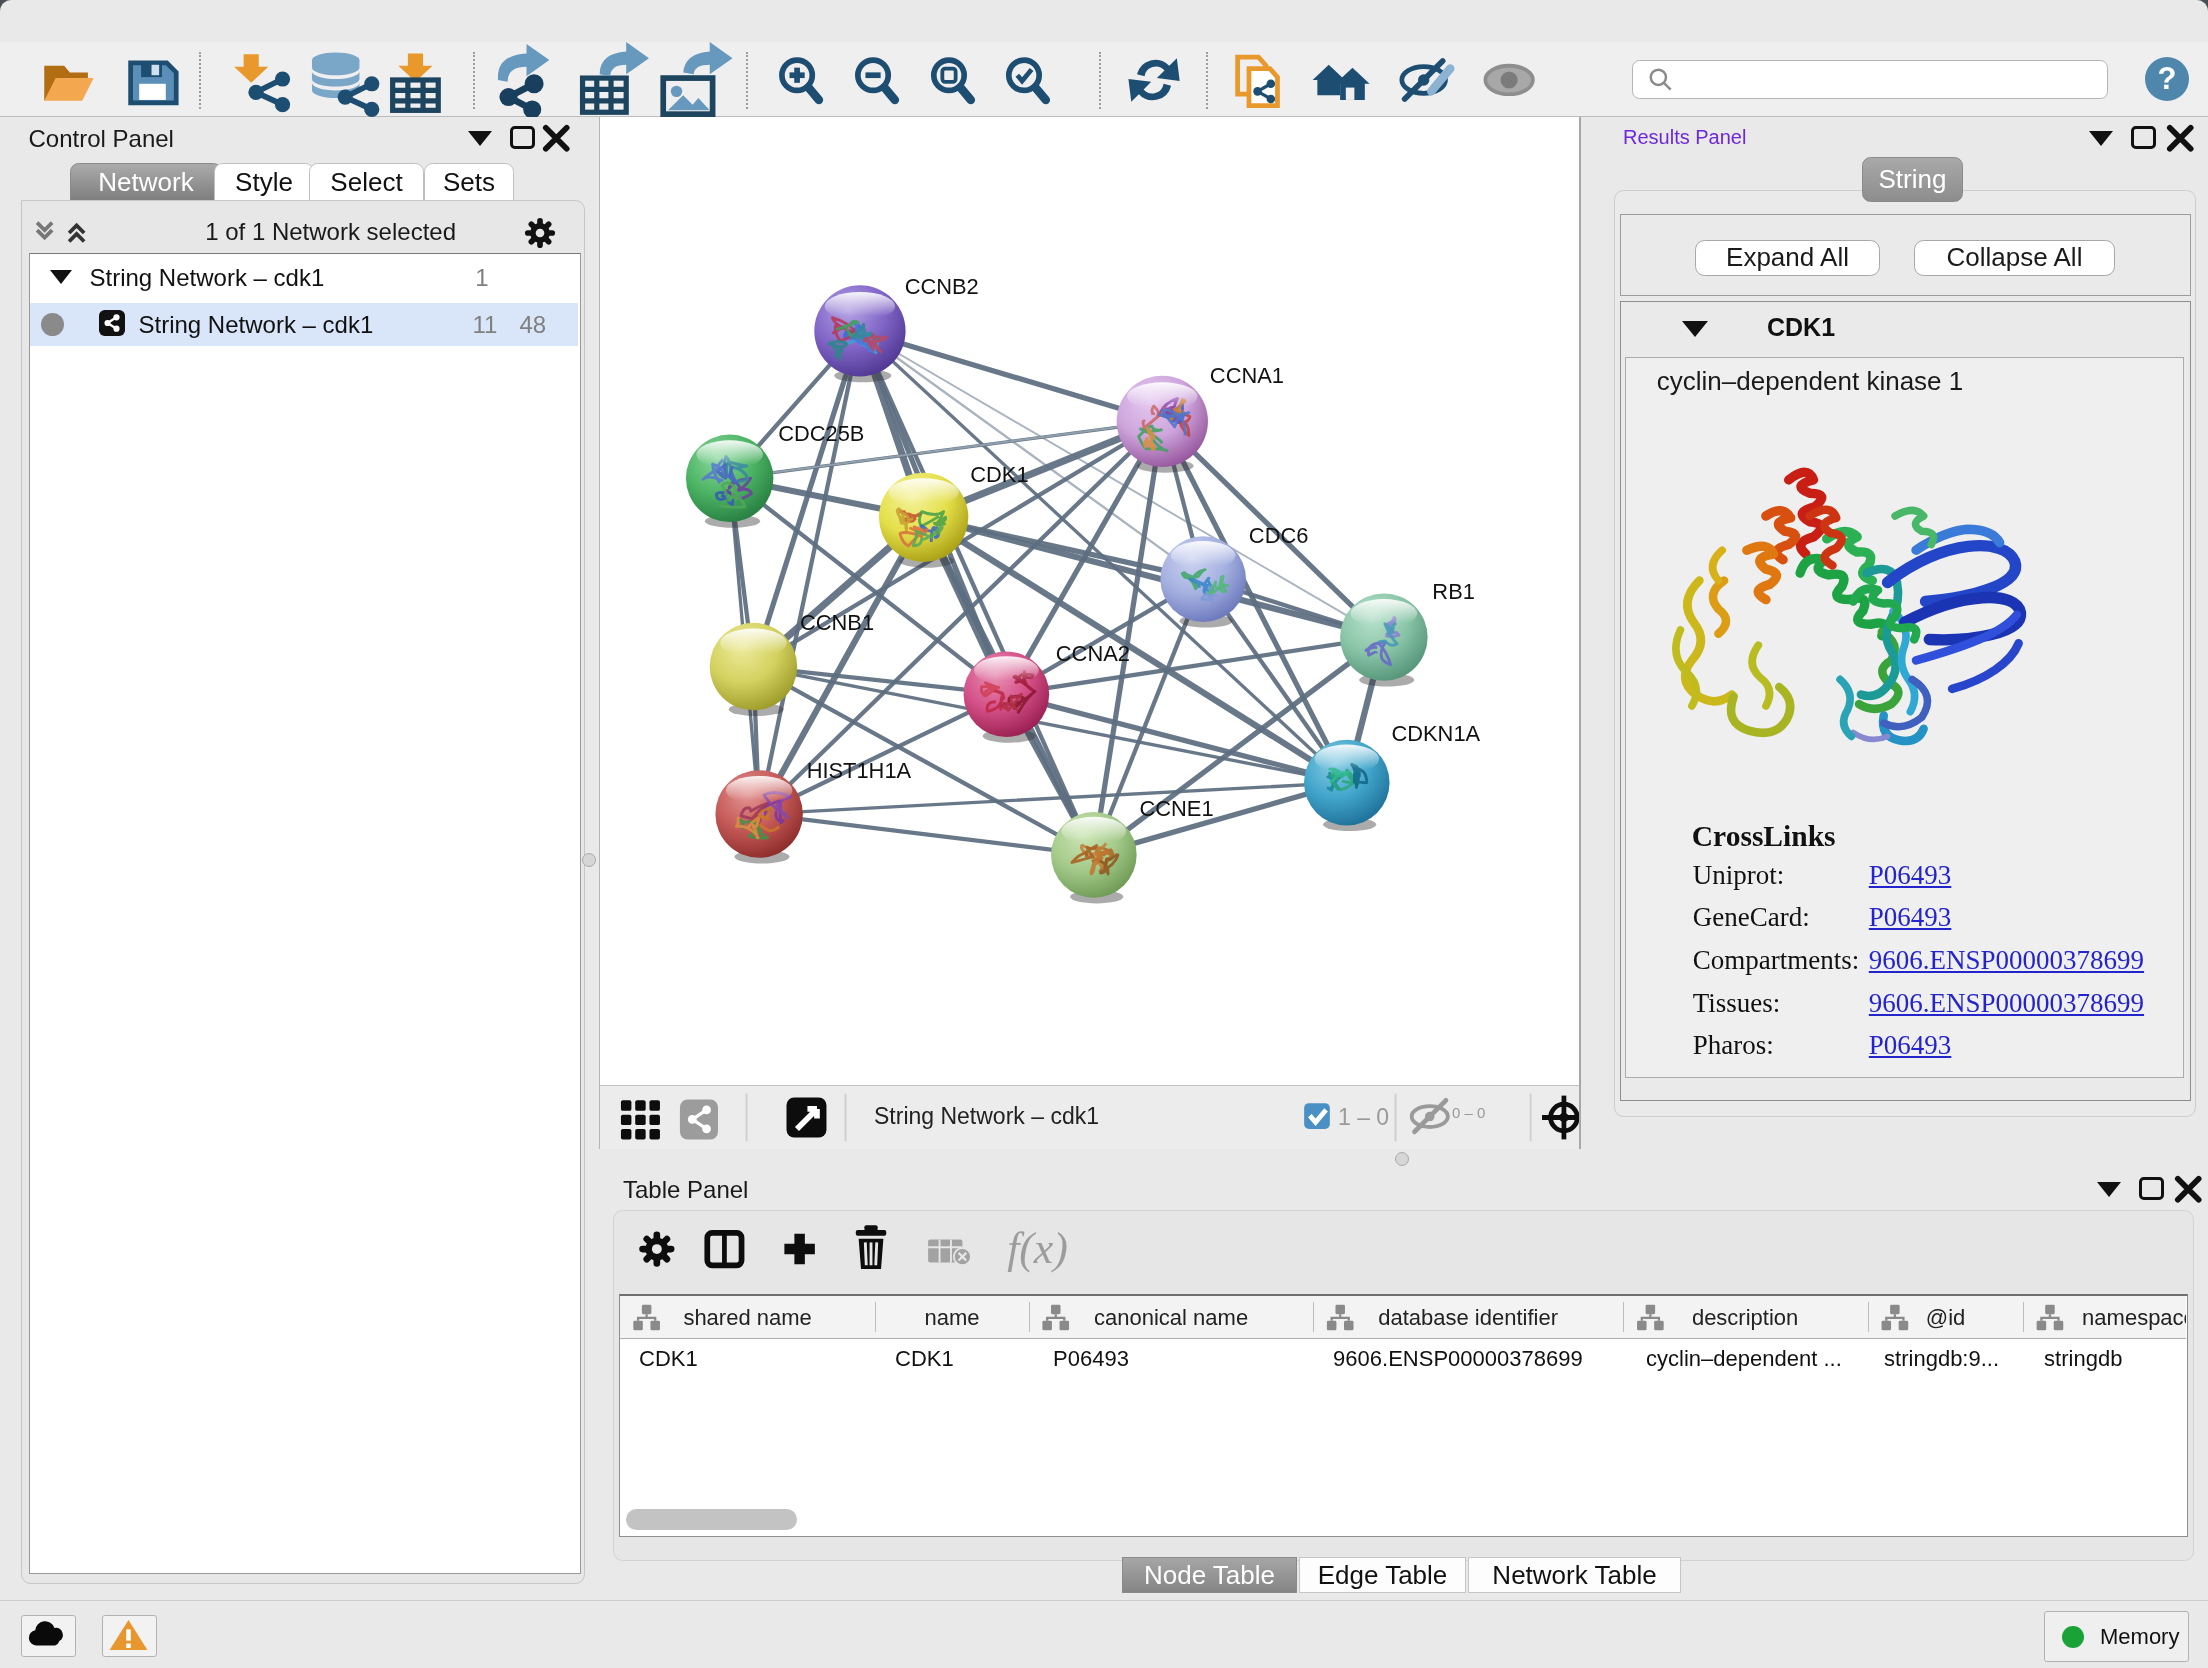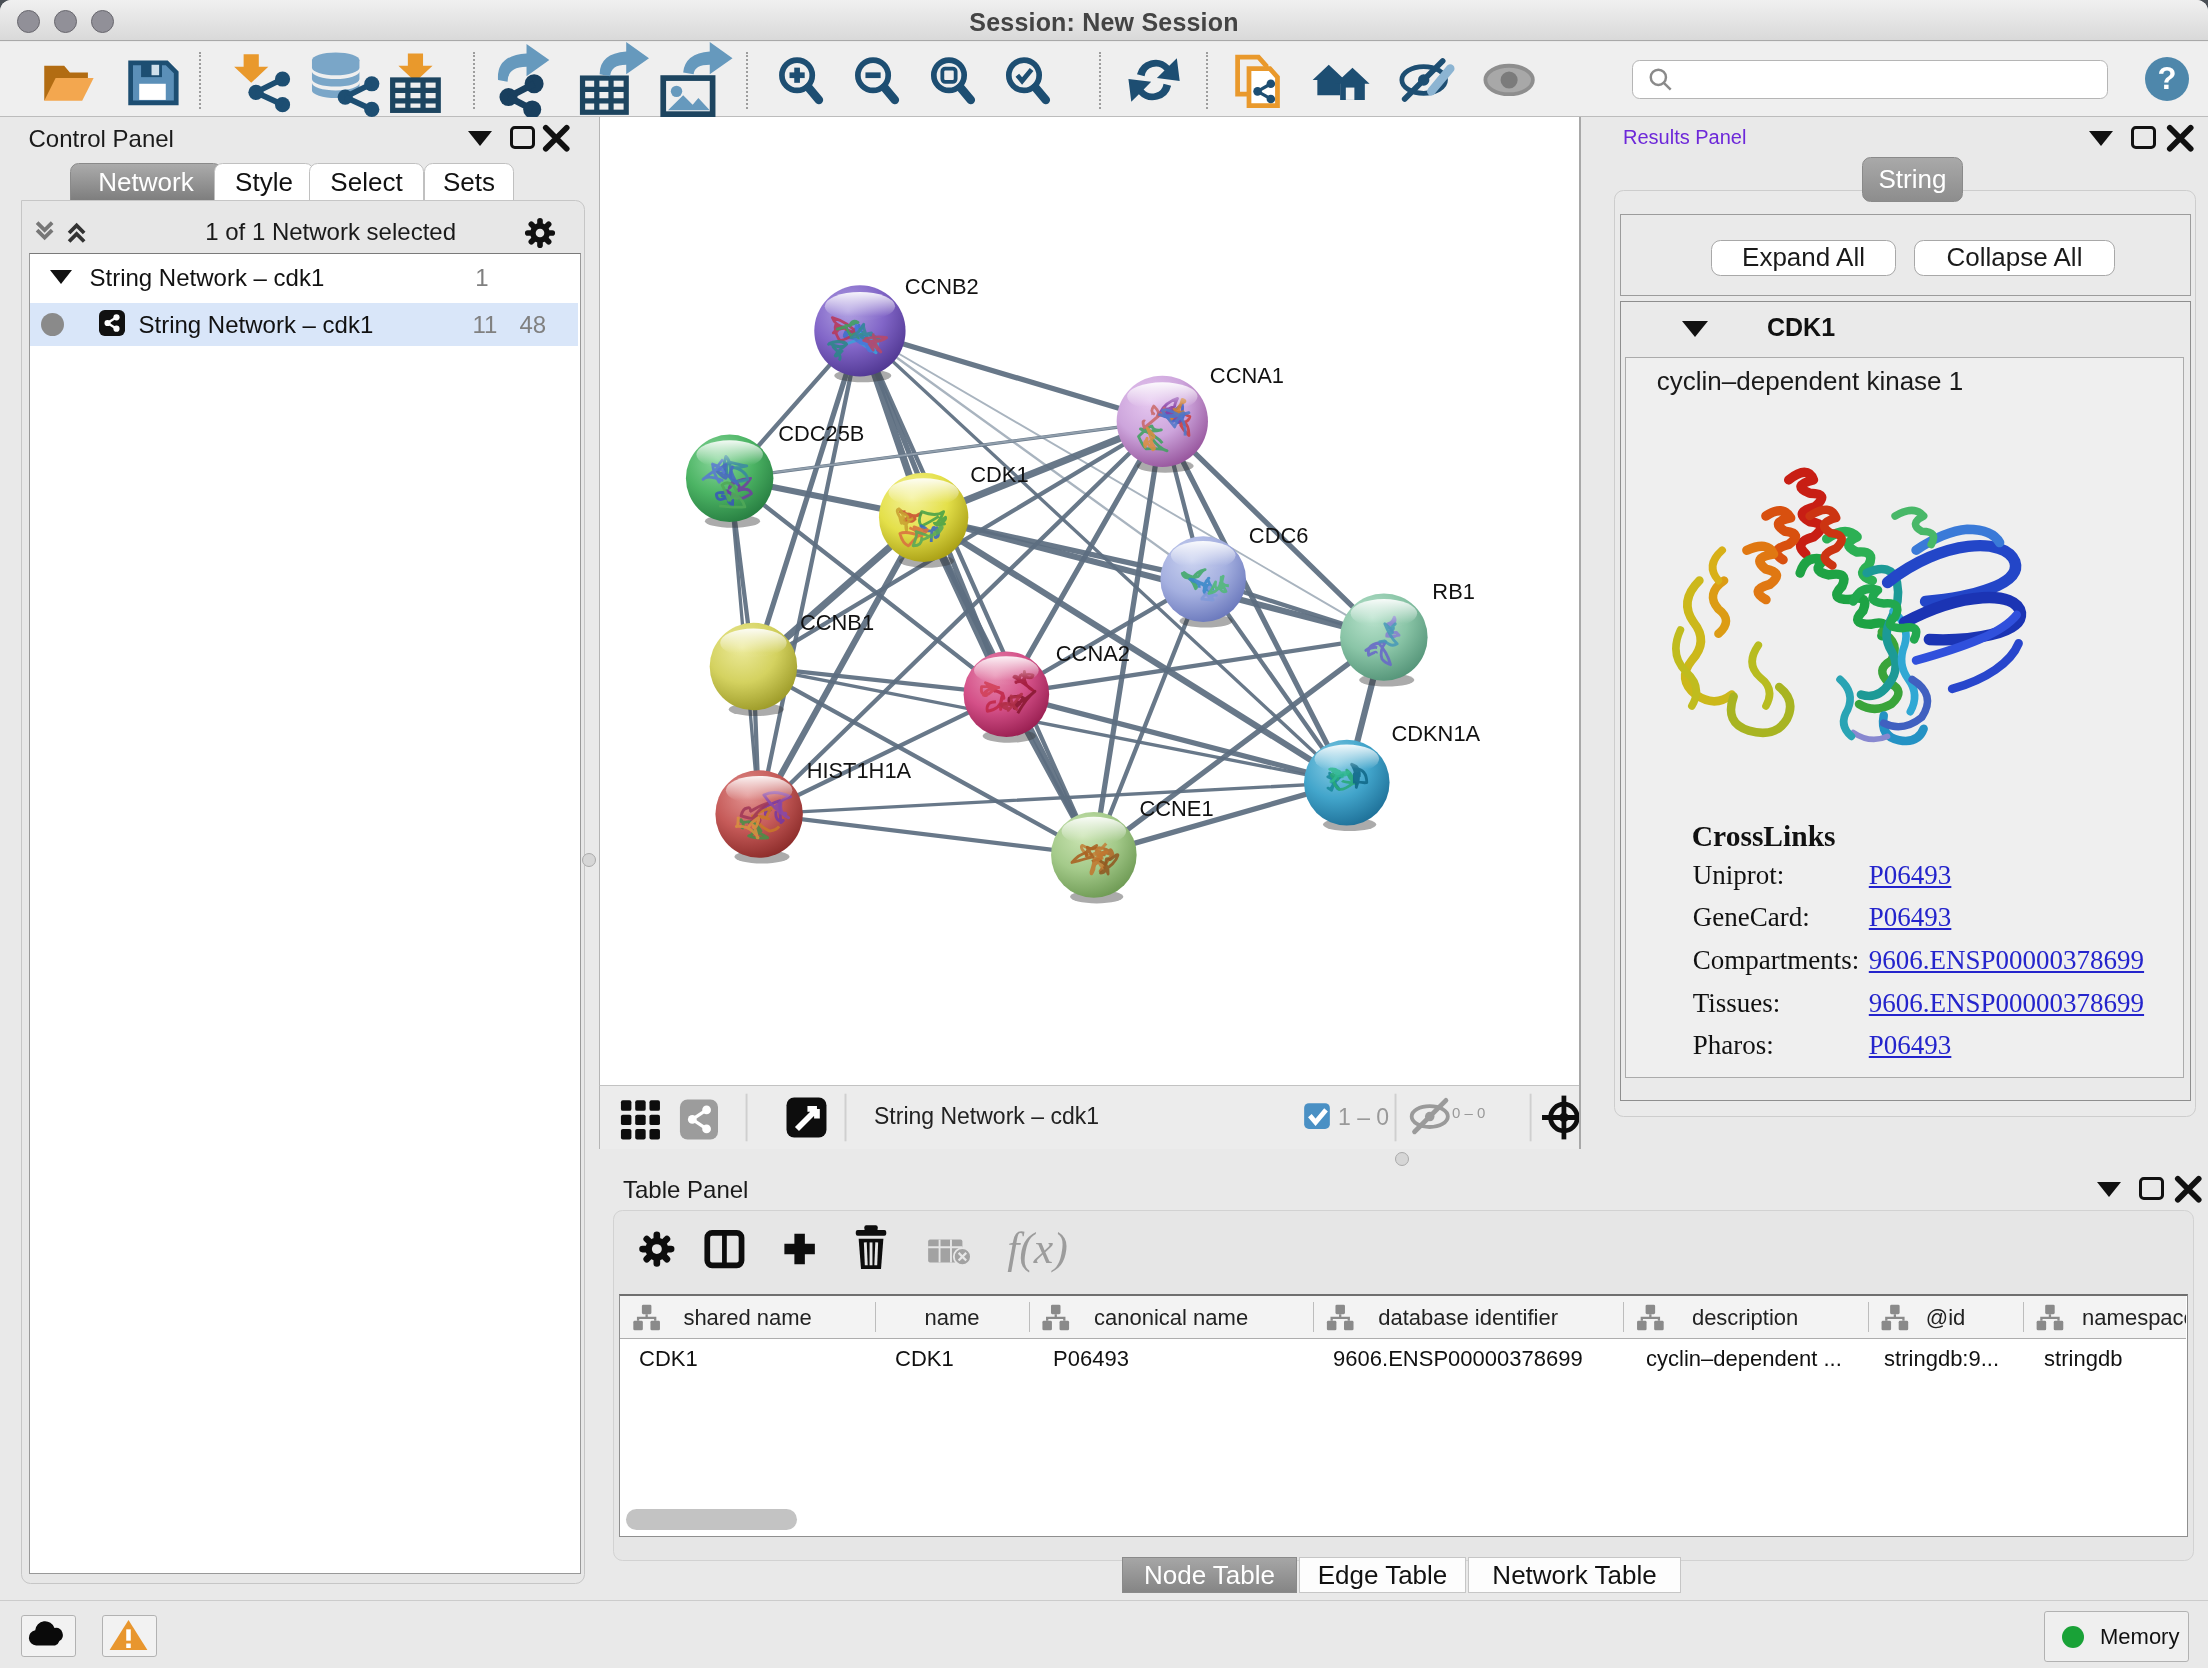--- a/index.html
+++ b/index.html
@@ -71,26 +71,20 @@
 .bottomtab { position:absolute; top:387px; height:36px; background:#fdfdfd; border:1px solid #c6c6c6;
   font-size:26px; color:#111; text-align:center; line-height:34px; }
 
 #statusline { position:absolute; left:0; top:1600px; width:2208px; height:1px; background:#cccccc; }
 .statusbtn { position:absolute; background:#f2f2f2; border:1.9px solid #b2b2b2; border-radius:2.9px; }
 </style>
 </head>
 <body>
 <div id="app">
 
-  <div id="titlebar">
-    <div class="tl" style="left:17px;"></div>
-    <div class="tl" style="left:54px;"></div>
-    <div class="tl" style="left:91px;"></div>
-    <div id="wintitle">Session: New Session</div>
-  </div>
 
   <div id="toolbar">
     <svg id="tb-icons" width="1579" height="75" viewBox="0 0 1660 79" style="position:absolute;left:0;top:0">
 
       <path d="M45 62 L45 25 L66 25 L72 32 L91 32 L91 46 L60 46 Z" fill="#b26c12"></path>
       <path d="M45 62 L57 38 L97 38 L85 62 Z" fill="#f3a74f"></path>
 
       <path d="M136 22 h38 l10 10 v32 h-48 z" fill="#5b8fb8" stroke="#1d4e72" stroke-width="5"></path>
       <rect x="147" y="22" width="22" height="15" fill="#1d4e72"></rect>
       <rect x="158" y="24" width="8" height="11" fill="#cfe0ec"></rect>
@@ -609,21 +603,21 @@
   <div id="results">
     <div style="position:absolute;left:42px;top:8.6px;font-size:20px;color:#6d28d9;">Results Panel</div>
     <div class="ph-tri" style="left:508px;top:14.3px;"></div>
     <div class="ph-max" style="left:550px;top:8.6px;"></div>
     <svg class="abs" style="left:585px;top:6.7px" width="28.5" height="28.5" viewBox="0 0 30 30">
       <path d="M4 4 L26 26 M26 4 L4 26" stroke="#111" stroke-width="6" stroke-linecap="round"></path>
     </svg>
     <div id="res-container"></div>
     <div id="stringtab">String</div>
     <div id="expandbox">
-      <div class="resbtn" style="left:90px;width:185px;">Expand All</div>
+      <div class="resbtn" style="left:74px;width:185px;">Expand All</div>
       <div class="resbtn" style="left:293px;width:201px;">Collapse All</div>
     </div>
     <div id="cdk1box">
       <div style="position:absolute;left:61px;top:19px;width:0;height:0;border-left:13.3px solid transparent;border-right:13.3px solid transparent;border-top:16px solid #111;"></div>
       <div style="position:absolute;left:146px;top:11.4px;font-size:25px;font-weight:bold;color:#111;">CDK1</div>
       <div id="cdk1inner">
         <div style="position:absolute;left:31px;top:7.6px;font-size:26px;color:#1a1a1a;">cyclin–dependent kinase 1</div>
         <svg id="ribbon" class="abs" style="left:41px;top:101px" width="366" height="304" viewBox="0 0 385 320">
             <g fill="none" stroke-linecap="round" stroke-linejoin="round">
 <path d="M128 22 q20 -16 26 0 q-24 6 -4 14 q22 0 6 14 q-24 6 -6 16 q22 2 4 16 q-22 6 -8 18" stroke="#c81e14" stroke-width="10"></path>

